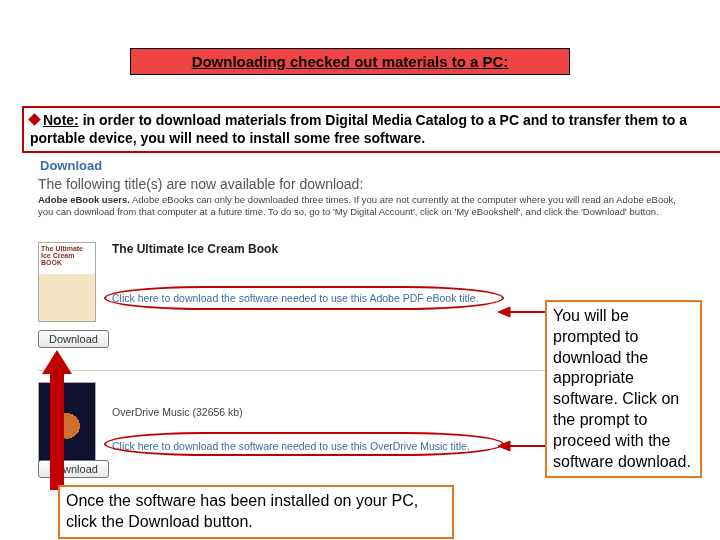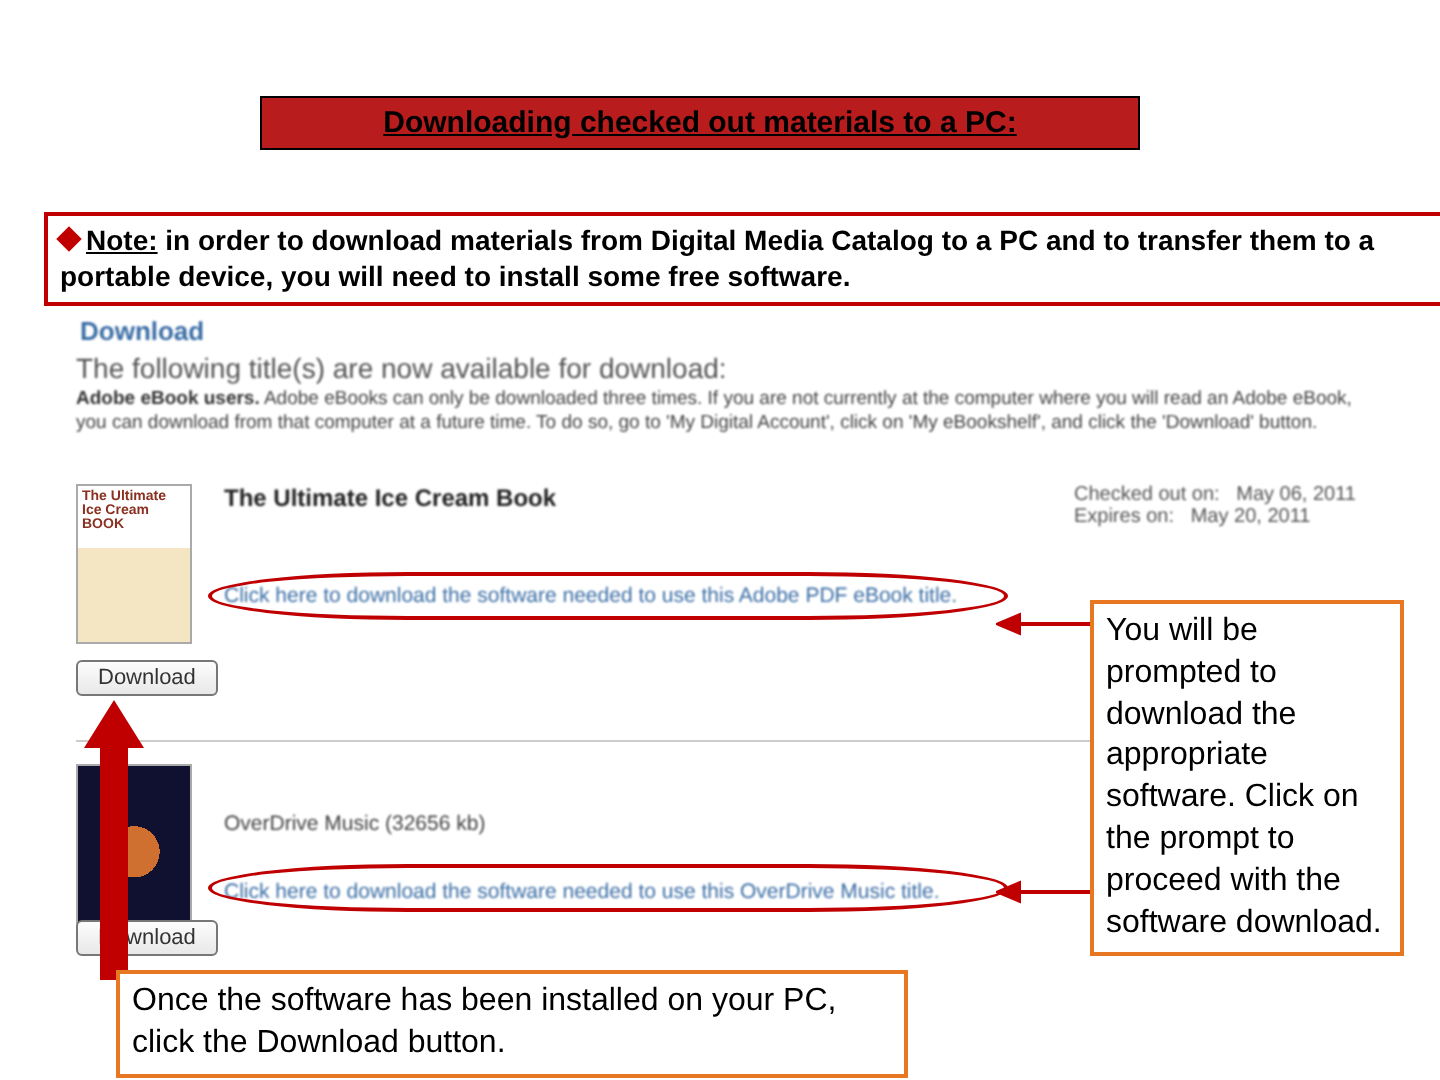--- a/index.html
+++ b/index.html
@@ -12,21 +12,21 @@
     position: relative;
     overflow: hidden;
   }
   .title-box {
     position: absolute;
     top: 48px;
     left: 130px;
     width: 440px;
     padding: 4px 8px;
     border: 1px solid #000;
-    background: #b91c1c;
+    background: #ef4444;
     font-weight: bold;
     text-align: center;
     font-size: 15px;
   }
   .title-box span { text-decoration: underline; }
   .note-box {
     position: absolute;
     top: 106px;
     left: 22px;
     width: 708px;
@@ -208,24 +208,20 @@
 <div class="dl-header">Download</div>
 <div class="avail-line">The following title(s) are now available for download:</div>
 <div class="warn-block">
   <b>Adobe eBook users.</b><span> Adobe eBooks can only be downloaded three times. If you are not currently at the computer where you will read an Adobe eBook, you can download from that computer at a future time. To do so, go to 'My Digital Account', click on 'My eBookshelf', and click the 'Download' button.</span>
 </div>
 
 <div class="item item-1">
   <div class="thumb thumb-ice">The Ultimate Ice Cream BOOK</div>
   <div class="item-title">The Ultimate Ice Cream Book</div>
   <div class="prompt-line prompt-1">Click here to download the software needed to use this Adobe PDF eBook title.</div>
-  <div class="dates">
-    <div><span>Checked out on:</span>&nbsp;&nbsp;&nbsp;<span>May 06, 2011</span></div>
-    <div><span>Expires on:</span>&nbsp;&nbsp;&nbsp;<span>May 20, 2011</span></div>
-  </div>
   <button class="dl-btn">Download</button>
 </div>
 
 <div class="sep sep-1"></div>
 
 <div class="item item-2">
   <div class="thumb thumb-space"></div>
   <div class="item-sub">OverDrive Music (32656 kb)</div>
   <div class="prompt-line prompt-2">Click here to download the software needed to use this OverDrive Music title.</div>
   <div class="dates">

